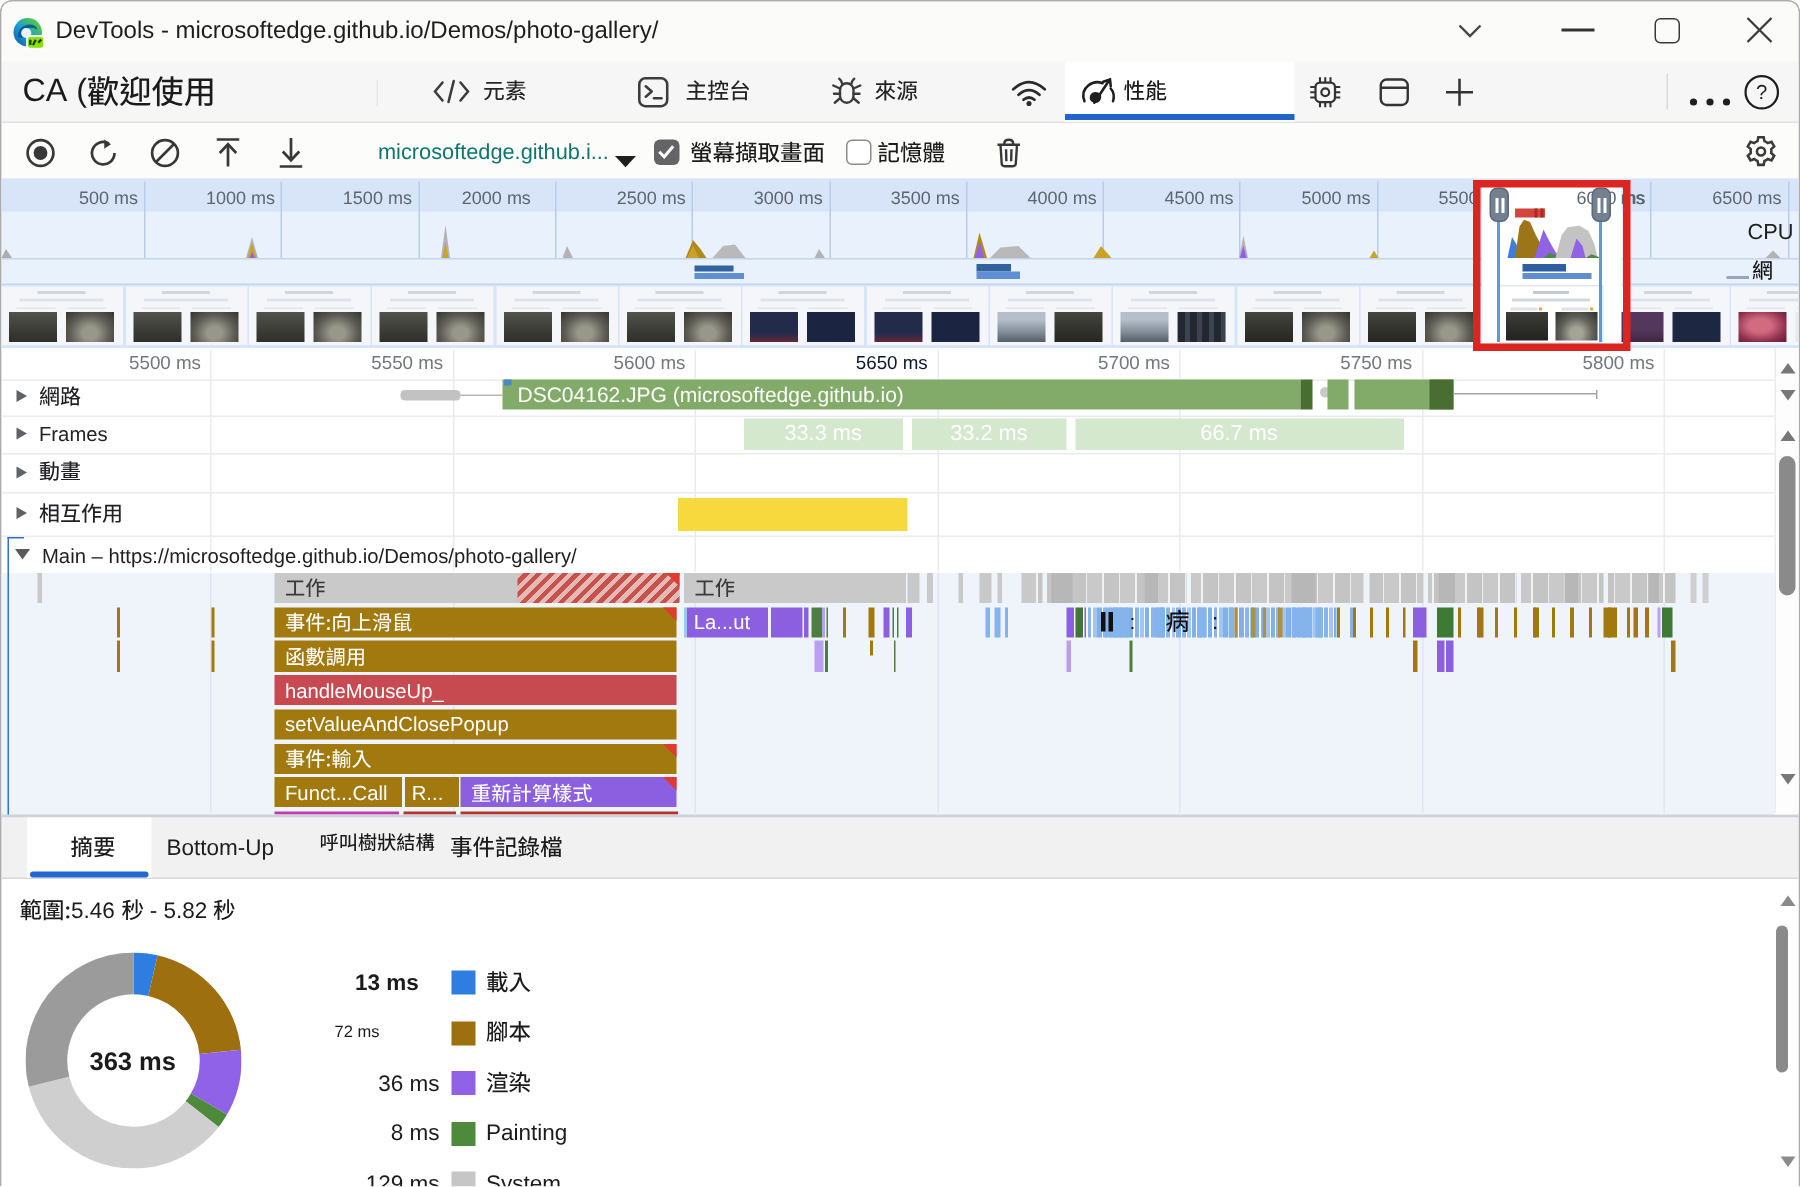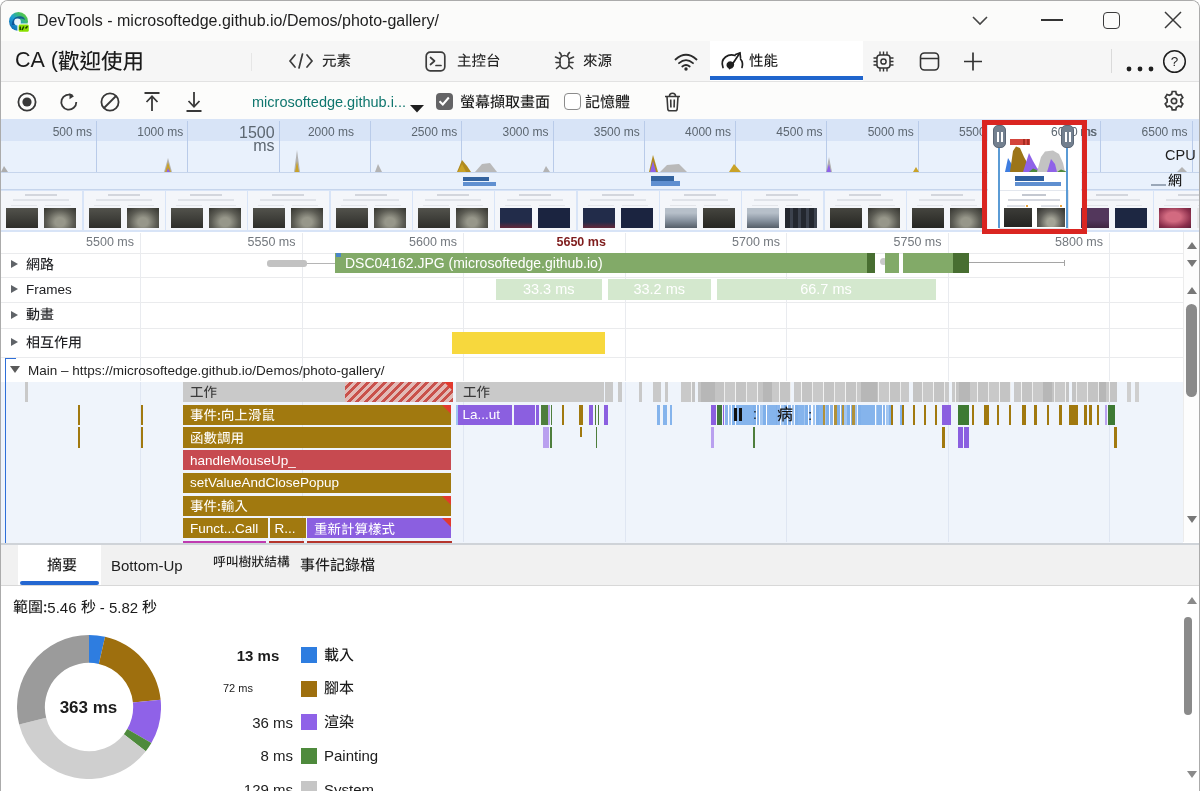--- a/index.html
+++ b/index.html
@@ -231,21 +231,21 @@
     <div style="left:551.5px;top:120px;width:1px;height:51px;background:#b9cbe9;"></div>
     <div style="left:642.8px;top:120px;width:1px;height:51px;background:#b9cbe9;"></div>
     <div style="left:734.1px;top:120px;width:1px;height:51px;background:#b9cbe9;"></div>
     <div style="left:825.4px;top:120px;width:1px;height:51px;background:#b9cbe9;"></div>
     <div style="left:916.7px;top:120px;width:1px;height:51px;background:#b9cbe9;"></div>
     <div style="left:1008.0px;top:120px;width:1px;height:51px;background:#b9cbe9;"></div>
     <div style="left:1099.3px;top:120px;width:1px;height:51px;background:#b9cbe9;"></div>
     <div style="left:1190.6px;top:120px;width:1px;height:51px;background:#b9cbe9;"></div>
     <div style="left:33.0px;top:125px;width:58px;height:13px;font-size:12px;color:#5c6670;text-align:right;line-height:13px;">500 ms</div>
     <div style="left:124.3px;top:125px;width:58px;height:13px;font-size:12px;color:#5c6670;text-align:right;line-height:13px;">1000 ms</div>
-    <div style="left:215.6px;top:125px;width:58px;height:13px;font-size:16px;color:#5c6670;text-align:right;line-height:13px;">1500 ms</div>
+    <div style="left:215.6px;top:125px;width:58px;height:13px;font-size:12px;color:#5c6670;text-align:right;line-height:13px;">1500 ms</div>
     <div style="left:306.9px;top:125px;width:58px;height:13px;font-size:12px;color:#5c6670;text-align:left;line-height:13px;">2000 ms</div>
     <div style="left:398.2px;top:125px;width:58px;height:13px;font-size:12px;color:#5c6670;text-align:right;line-height:13px;">2500 ms</div>
     <div style="left:489.5px;top:125px;width:58px;height:13px;font-size:12px;color:#5c6670;text-align:right;line-height:13px;">3000 ms</div>
     <div style="left:580.8px;top:125px;width:58px;height:13px;font-size:12px;color:#5c6670;text-align:right;line-height:13px;">3500 ms</div>
     <div style="left:672.1px;top:125px;width:58px;height:13px;font-size:12px;color:#5c6670;text-align:right;line-height:13px;">4000 ms</div>
     <div style="left:763.4px;top:125px;width:58px;height:13px;font-size:12px;color:#5c6670;text-align:right;line-height:13px;">4500 ms</div>
     <div style="left:854.7px;top:125px;width:58px;height:13px;font-size:12px;color:#5c6670;text-align:right;line-height:13px;">5000 ms</div>
     <div style="left:946.0px;top:125px;width:58px;height:13px;font-size:12px;color:#5c6670;text-align:right;line-height:13px;">5500 ms</div>
     <div style="left:1037.3px;top:125px;width:58px;height:13px;font-size:12px;color:#5c6670;text-align:right;line-height:13px;">6000 ms</div>
     <div style="left:1128.6px;top:125px;width:58px;height:13px;font-size:12px;color:#5c6670;text-align:right;line-height:13px;">6500 ms</div>
@@ -448,21 +448,21 @@
     <div style="left:139px;top:380.5px;width:1px;height:160.5px;background:#dfe6f2;"></div>
     <div style="left:300.5px;top:380.5px;width:1px;height:160.5px;background:#dfe6f2;"></div>
     <div style="left:462px;top:380.5px;width:1px;height:160.5px;background:#dfe6f2;"></div>
     <div style="left:623.5px;top:380.5px;width:1px;height:160.5px;background:#dfe6f2;"></div>
     <div style="left:785px;top:380.5px;width:1px;height:160.5px;background:#dfe6f2;"></div>
     <div style="left:946.5px;top:380.5px;width:1px;height:160.5px;background:#dfe6f2;"></div>
     <div style="left:1108px;top:380.5px;width:1px;height:160.5px;background:#dfe6f2;"></div>
     <div style="left:71px;top:234px;width:62px;height:14px;font-size:12.5px;color:#73787e;text-align:right;line-height:14px;">5500 ms</div>
     <div style="left:232.5px;top:234px;width:62px;height:14px;font-size:12.5px;color:#73787e;text-align:right;line-height:14px;">5550 ms</div>
     <div style="left:394px;top:234px;width:62px;height:14px;font-size:12.5px;color:#73787e;text-align:right;line-height:14px;">5600 ms</div>
-    <div style="left:555.5px;top:234px;width:62px;height:14px;font-size:12.5px;color:#7f1d1d;text-align:left;line-height:14px;font-weight:bold;">5650 ms</div>
+    <div style="left:555.5px;top:234px;width:62px;height:14px;font-size:12.5px;color:#0f172a;text-align:right;line-height:14px;">5650 ms</div>
     <div style="left:717px;top:234px;width:62px;height:14px;font-size:12.5px;color:#73787e;text-align:right;line-height:14px;">5700 ms</div>
     <div style="left:878.5px;top:234px;width:62px;height:14px;font-size:12.5px;color:#73787e;text-align:right;line-height:14px;">5750 ms</div>
     <div style="left:1040px;top:234px;width:62px;height:14px;font-size:12.5px;color:#73787e;text-align:right;line-height:14px;">5800 ms</div>
     <div style="left:0px;top:251.5px;width:1182px;height:1px;background:#eaebed;"></div>
     <div style="left:0px;top:275.5px;width:1182px;height:1px;background:#eaebed;"></div>
     <div style="left:0px;top:300.5px;width:1182px;height:1px;background:#eaebed;"></div>
     <div style="left:0px;top:326.5px;width:1182px;height:1px;background:#eaebed;"></div>
     <div style="left:0px;top:355.5px;width:1182px;height:1px;background:#eaebed;"></div>
     <div style="left:10px;top:259px;width:0px;height:0px;border-left:7px solid #5f6368;border-top:4.5px solid transparent;border-bottom:4.5px solid transparent;"></div>
     <div style="left:25px;top:256px;width:40px;height:15px;">

